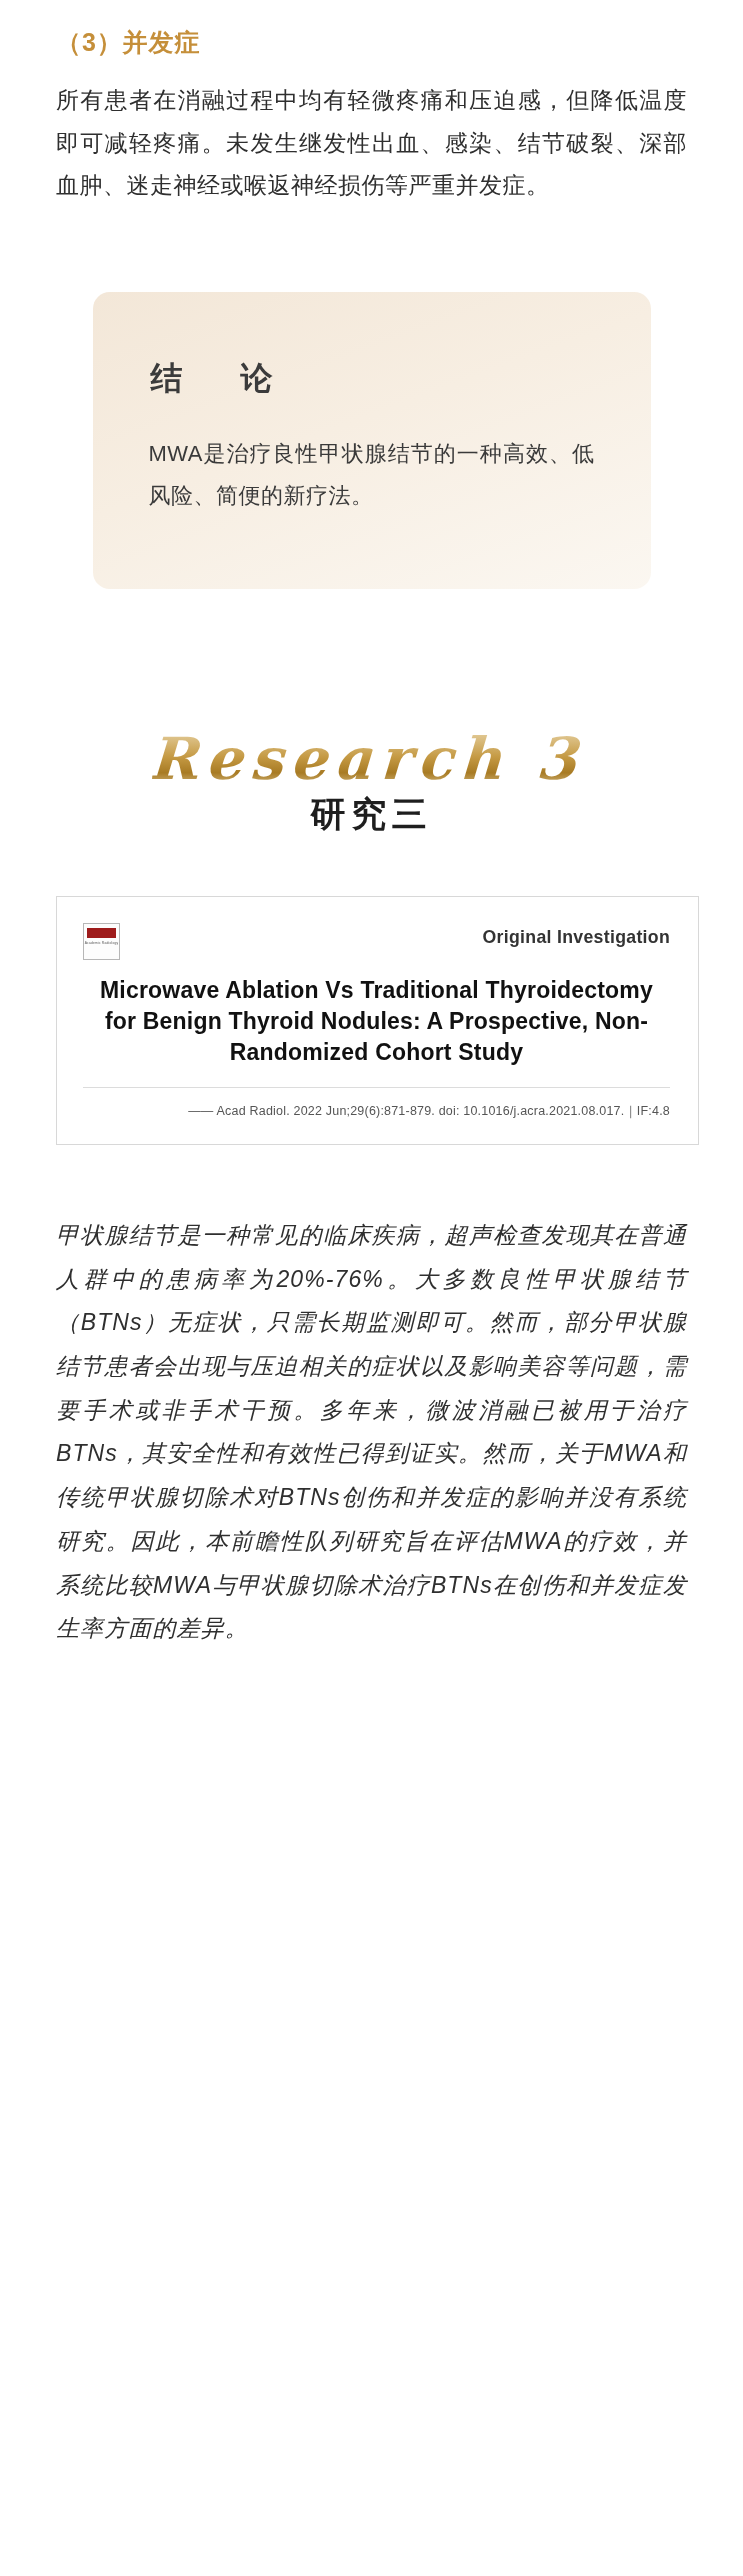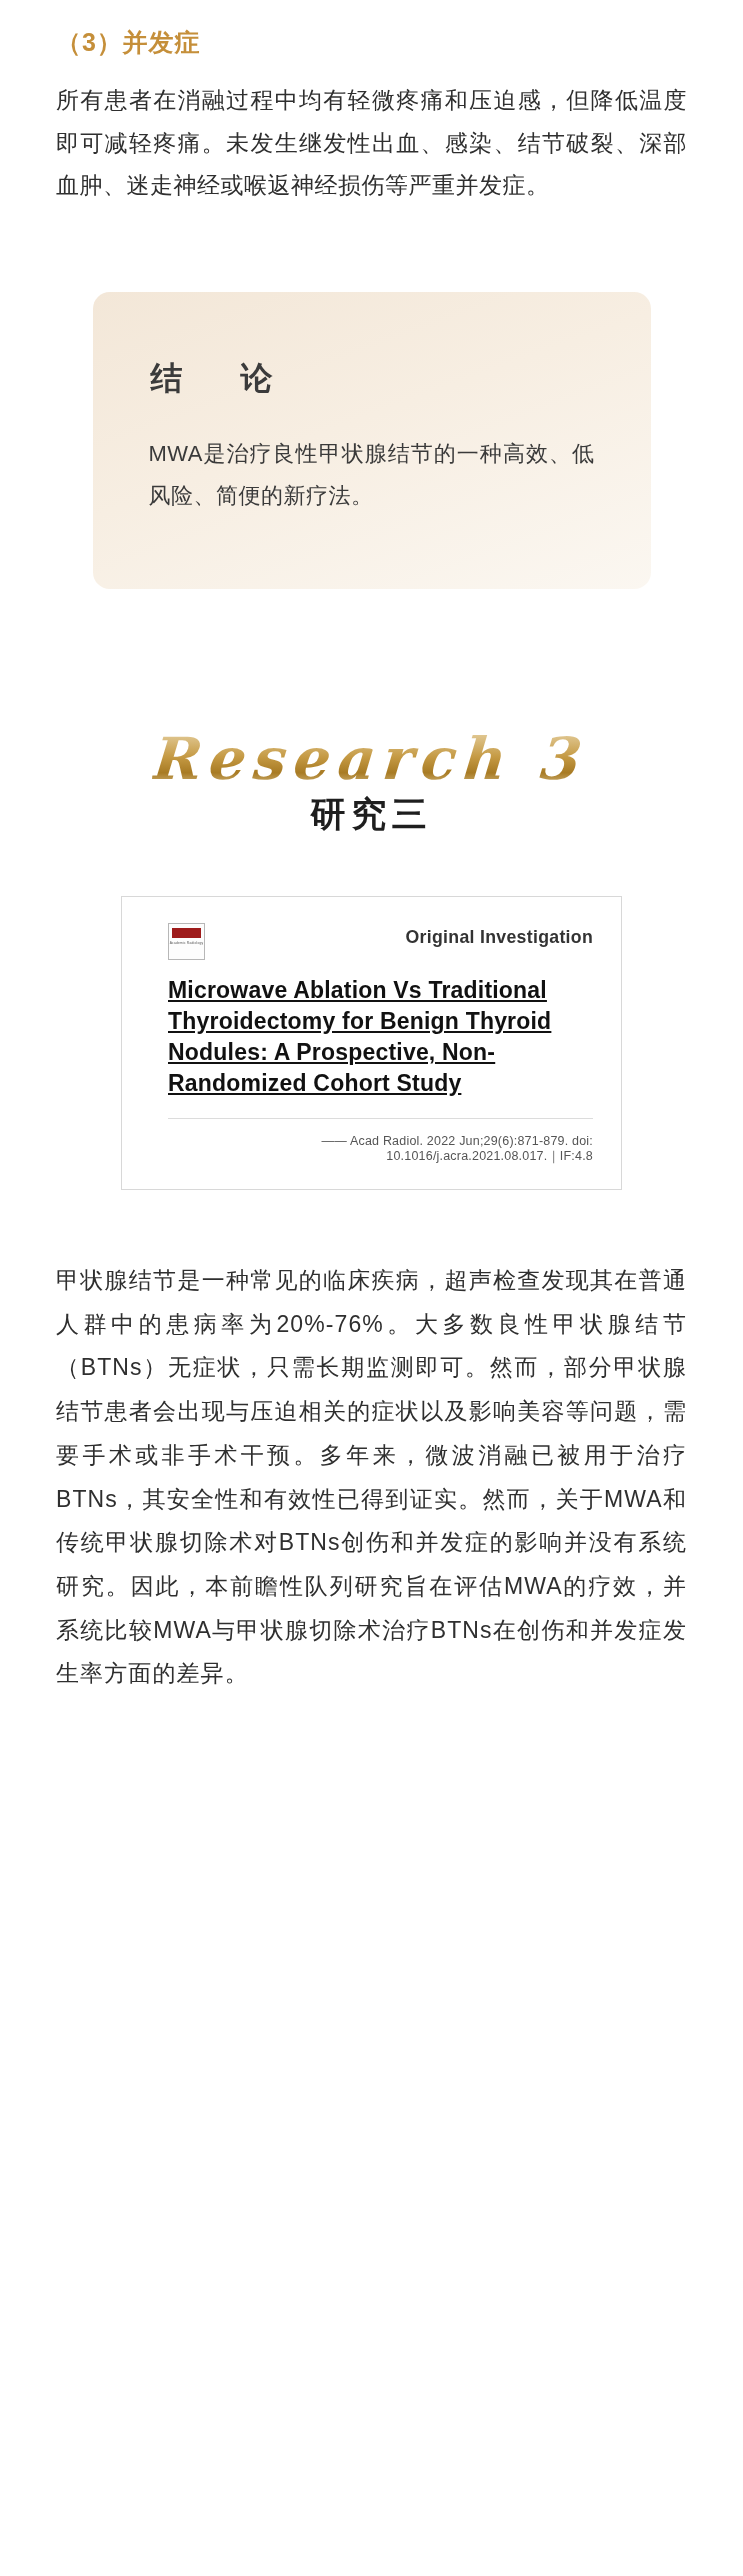--- a/index.html
+++ b/index.html
@@ -100,25 +100,25 @@
     font-size: 35px;
     font-weight: 700;
     letter-spacing: 5.6px;
     color: #1e1e1e;
     font-family: "DejaVu Serif", serif;
   }
 
   
   .article-card {
     margin: 58px auto 0 auto;
-    width: 501px;
+    width: 643px;
     border: 0.9px solid #d8d8d8;
     background: #fff;
     box-sizing: border-box;
-    padding: 24px 28px 24px 46px;
+    padding: 24px 28px 24px 26px;
   }
   .art-top {
     display: flex;
     align-items: flex-start;
     justify-content: space-between;
   }
   .art-logo {
     width: 35px;
     height: 35px;
     border: 0.9px solid #b7b7b7;
@@ -144,27 +144,26 @@
   }
   .art-orig {
     font-size: 17.7px;
     font-weight: 700;
     color: #333;
     letter-spacing: 0.3px;
     margin-top: 5.6px;
   }
   .art-title {
     margin-top: 15px;
-    text-align: left;
+    text-align: center;
     font-size: 23px;
     font-weight: 700;
     line-height: 1.35;
     color: #111;
     letter-spacing: 0.2px;
-    text-decoration: underline;
   }
   .art-authors {
     margin-top: 18.6px;
     text-align: center;
     font-size: 10.7px;
     line-height: 1.6;
     color: #333;
   }
   .art-rule {
     margin-top: 18.6px;
@@ -180,20 +179,21 @@
 
   
   .tail-p {
     margin-top: 69px;
     font-size: 23px;
     line-height: 1.9;
     color: #2f2f2f;
     text-align: justify;
     letter-spacing: 1.1px;
     padding-bottom: 37px;
+    font-style: italic;
   }
 </style>
 </head>
 <body>
 
 <div class="page">
 
   <div class="sec-head">
     <span class="num">（3）</span><span>并发症</span>
   </div>

